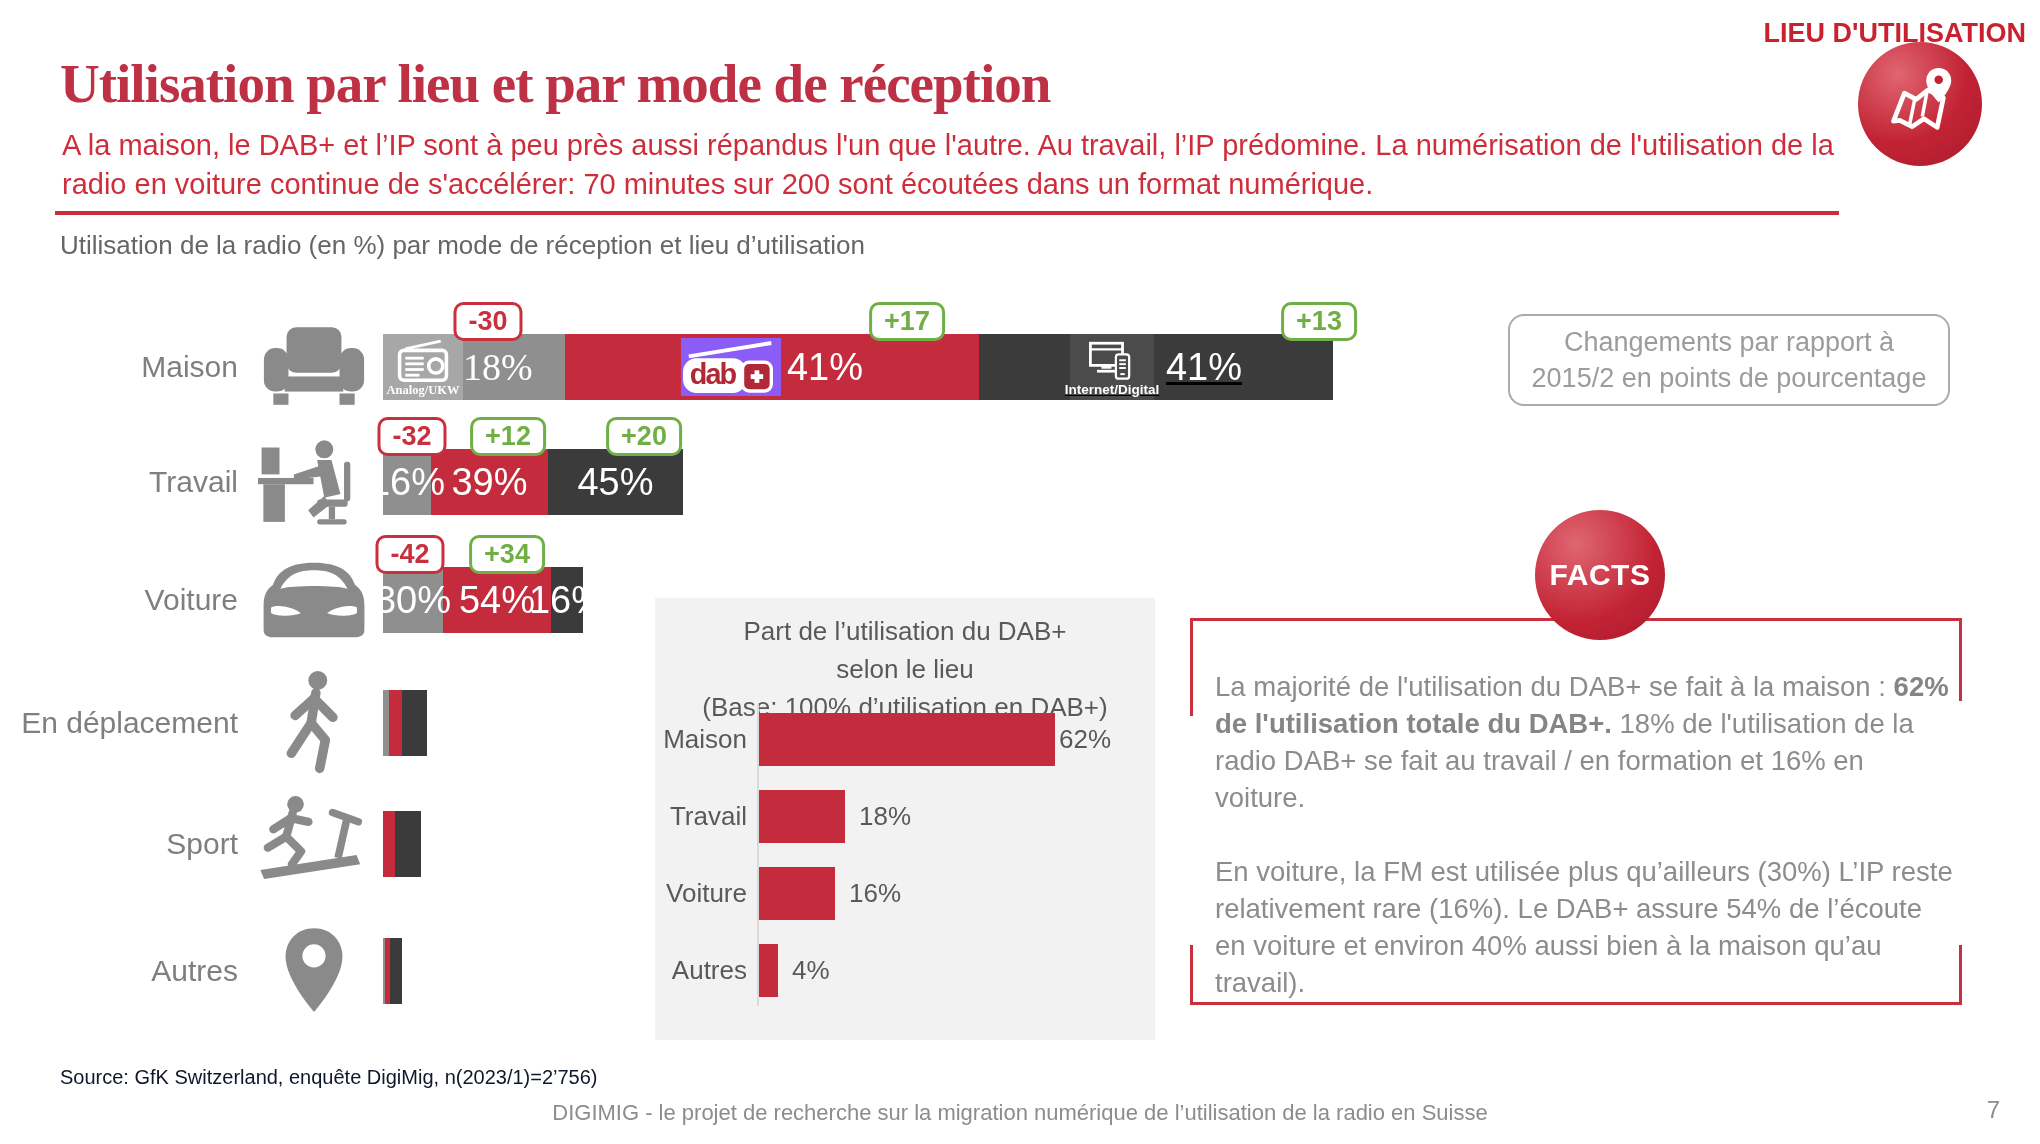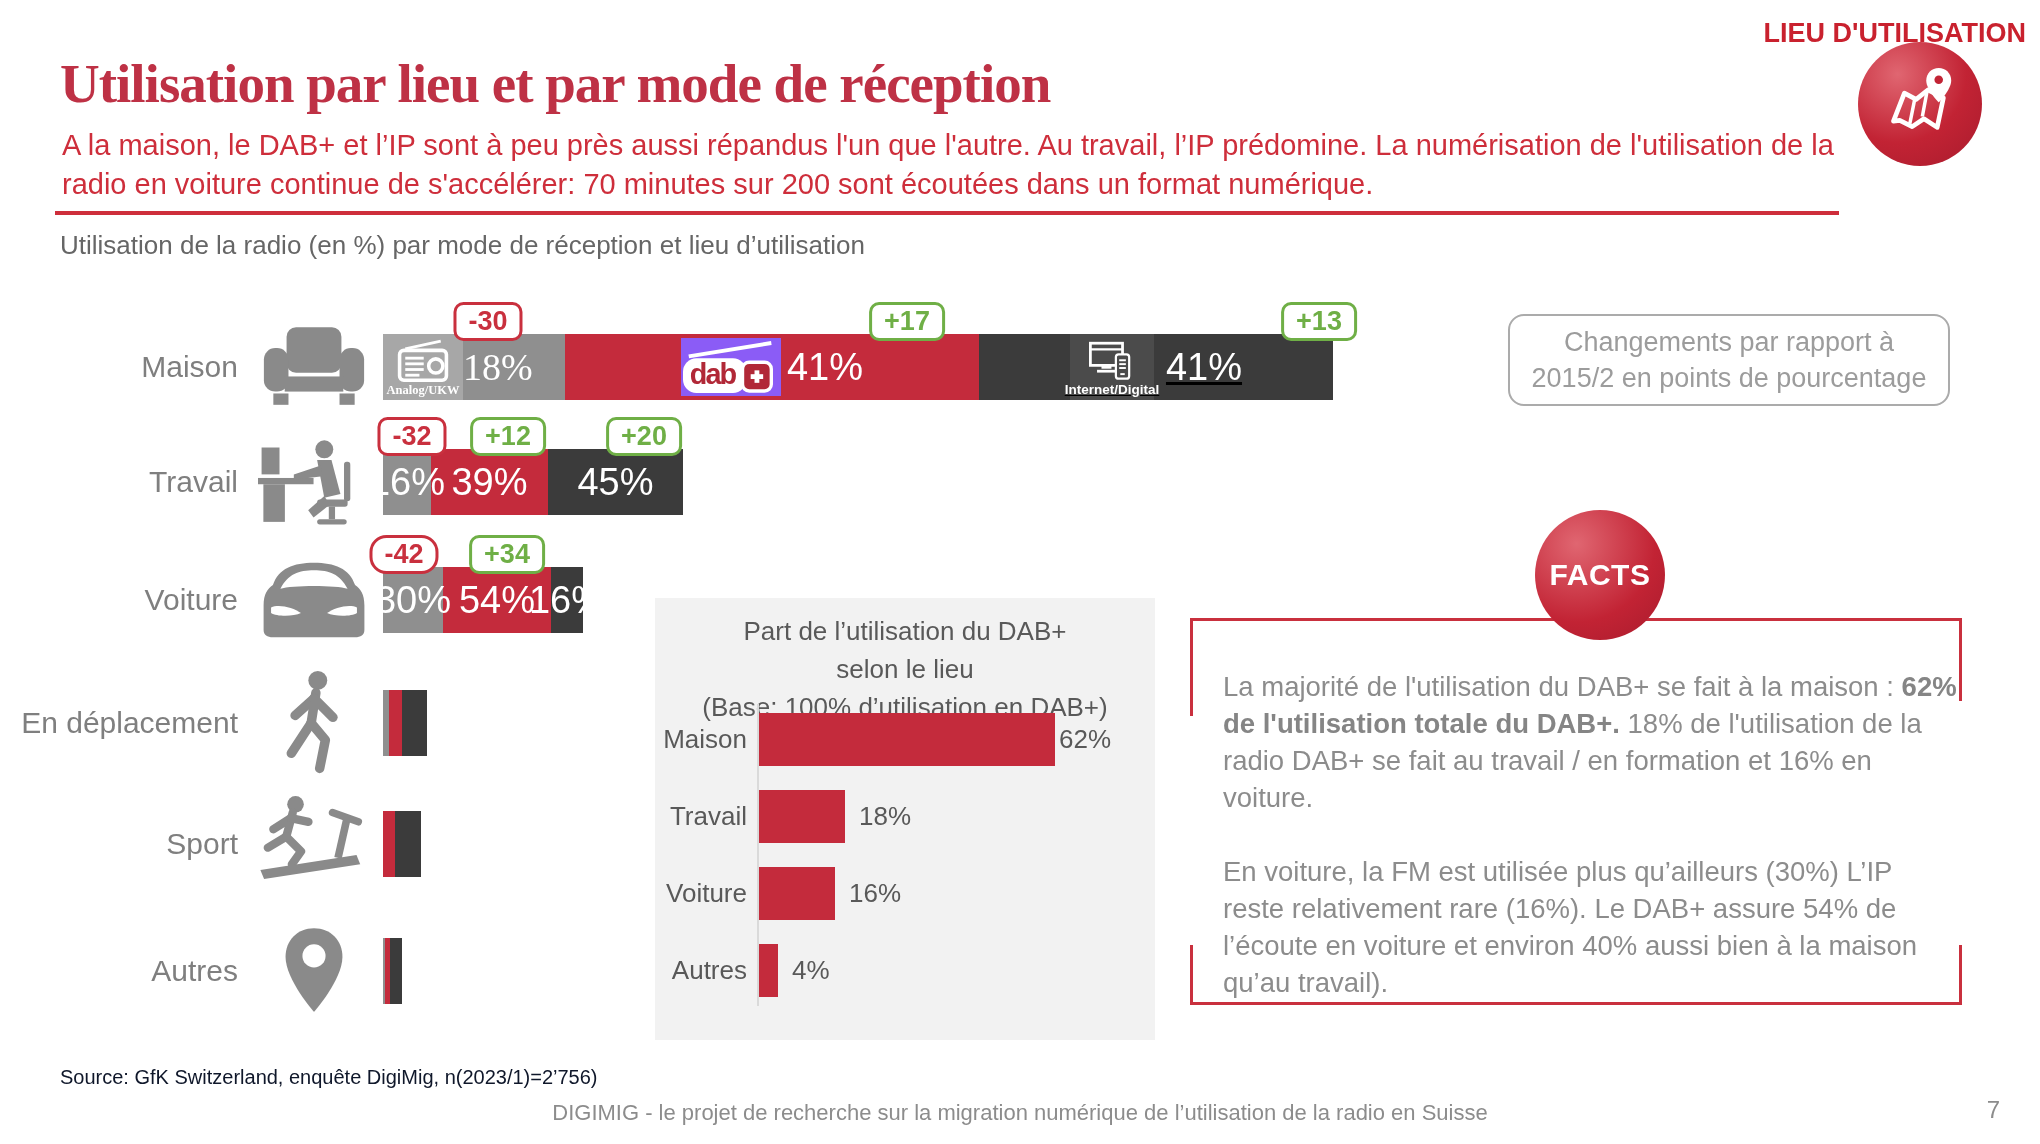--- a/index.html
+++ b/index.html
@@ -53,21 +53,21 @@
   
   .note-box{position:absolute;left:1508px;top:314px;width:438px;height:88px;border:2px solid #ABABAB;
     border-radius:16px;display:flex;align-items:center;justify-content:center;text-align:center;
     color:#9C9C9C;font-size:27px;line-height:36px;}
   .facts-line{position:absolute;background:#C9303E;}
   .facts-circle{position:absolute;left:1535px;top:510px;width:130px;height:130px;border-radius:50%;
     background:radial-gradient(circle at 32% 26%, #E06671 0%, #C22334 60%, #A81B2D 100%);
     display:flex;align-items:center;justify-content:center;z-index:5;}
   .facts-circle span{color:#fff;font-weight:bold;font-size:30px;letter-spacing:0.5px;}
   .facts-text{position:absolute;left:1215px;top:668px;width:742px;color:#8C8C8C;font-size:27.5px;line-height:37px;}
-  .facts-text p{margin:0 0 37px 8px;}
+  .facts-text p{margin:0 0 37px 0;}
   .facts-text b{font-weight:bold;color:#858585;}
   
   .source-note{position:absolute;left:60px;top:1066px;font-size:20px;color:#0f172a;}
   .footer-note{position:absolute;left:0;top:1100px;width:2040px;text-align:center;font-size:22px;color:#8C8C8C;}
   .page-number{position:absolute;right:40px;top:1096px;font-size:24px;color:#8C8C8C;}
 </style>
 </head>
 <body>
 
 <div class="slide">
@@ -195,21 +195,21 @@
         <div class="lc-bar">
           <div class="seg seg-analog" style="width: 60px;">
             <span class="pct">30%</span>
           </div>
           <div class="seg seg-dab" style="width: 108px;">
             <span class="pct">54%</span>
           </div>
           <div class="seg seg-internet" style="width: 32px;">
             <span class="pct">16%</span>
           </div>
-          <span class="badge negative" style="left: 21px; border-radius: 17px;">-42</span>
+          <span class="badge negative" style="left: 27px;">-42</span>
           <span class="badge positive" style="left: 124px;">+34</span>
         </div>
       </div>
       <div class="lc-row" style="top: 690px;">
         <div class="lc-label">En déplacement</div>
         <div class="lc-icon">
           <svg width="70" height="106" viewBox="0 0 72 112" fill="none" stroke="#8A8A8A" stroke-width="10" stroke-linecap="round" stroke-linejoin="round">
             <circle cx="40" cy="11" r="10" fill="#8A8A8A" stroke="none"></circle>
             <path d="M38 24 L33 56"></path>
             <path d="M36 30 L16 48"></path>

